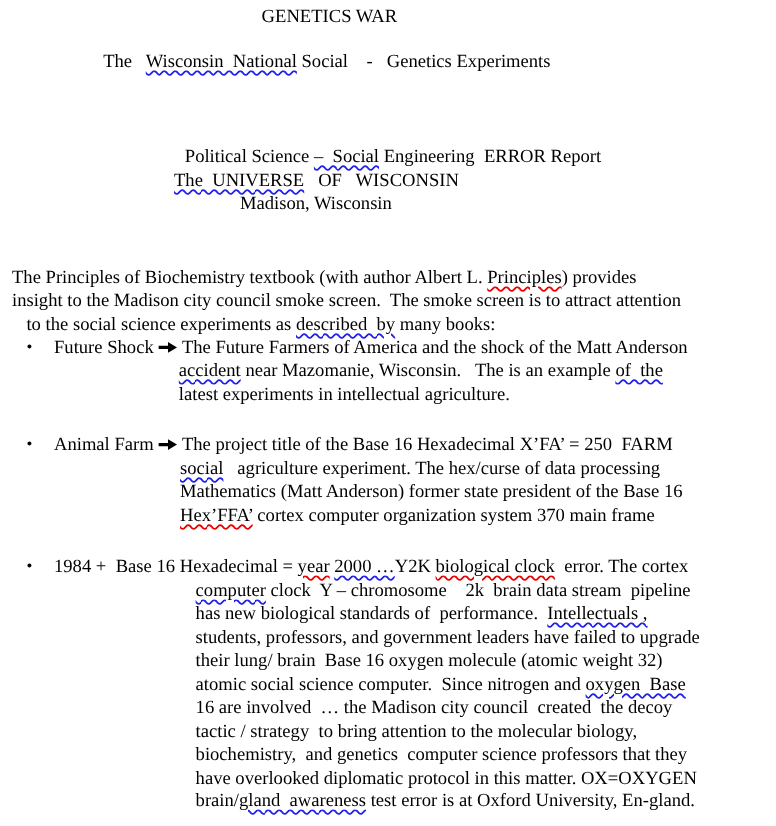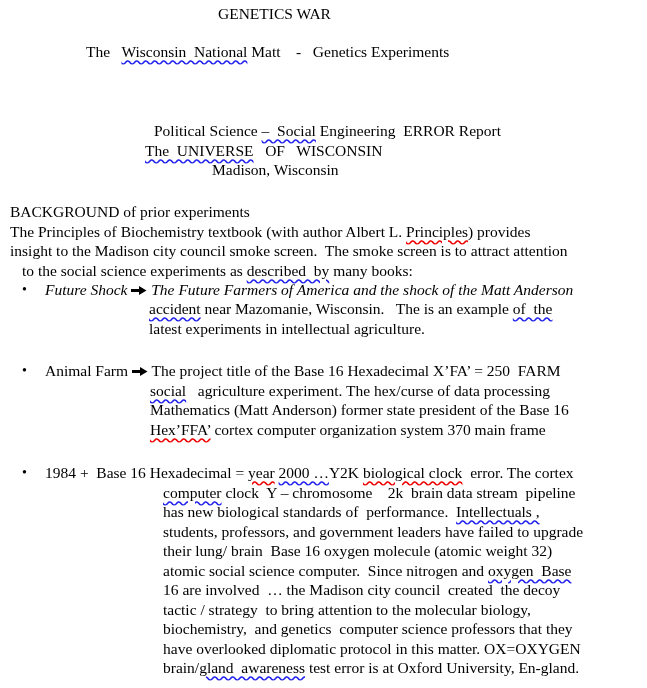--- a/index.html
+++ b/index.html
@@ -29,32 +29,31 @@
   }
   .arrow svg{vertical-align:-1px;}
   .bullet-marker{font-size:14px;}
 </style>
 </head>
 <body>
 
 <div class="page">
   <div class="line title-line">GENETICS WAR</div>
 
-  <div class="line heading-line">BACKGROUND of prior experiments</div>
 
   <div id="doc">
-      <div class="line" style="top: 42px; left: 86px;"><span>The   </span><span class="wavy-blue">Wisconsin  National</span><span> Matt    -   Genetics Experiments</span></div>
+      <div class="line" style="top: 42px; left: 86px;"><span>The   </span><span class="wavy-blue">Wisconsin  National</span><span> Social    -   Genetics Experiments</span></div>
       <div class="line" style="top: 121px; left: 106px; margin-left: 48px;"><span>Political Science </span><span class="wavy-blue">–  Social</span><span> Engineering  ERROR Report</span></div>
       <div class="line" style="top: 141px; left: 145px;"><span class="wavy-blue">The  UNIVERSE</span><span>   OF   WISCONSIN</span></div>
-      <div class="line" style="top: 160px; left: 212px;"><span>Madison, Wisconsin</span></div>
+      <div class="line" style="top: 160px; left: 200px;"><span>Madison, Wisconsin</span></div>
       <div class="line" style="top: 222px; left: 10px;"><span>The Principles of Biochemistry textbook (with author Albert L. </span><span class="wavy-red">Principles</span><span>) provides</span></div>
       <div class="line" style="top: 241px; left: 10px;"><span>insight to the Madison city council smoke screen.  The smoke screen is to attract attention</span></div>
       <div class="line" style="top: 261px; left: 10px; margin-left: 12px;"><span>to the social science experiments as </span><span class="wavy-blue">described  by</span><span> many books:</span></div>
       <div class="line bullet-marker" style="top: 280px; left: 22px;">•</div>
-      <div class="line" style="top: 280px; left: 45px; font-style: italic;"><span>Future Shock </span><span class="arrow"><svg width="16" height="11" viewBox="0 0 16 11">
+      <div class="line" style="top: 280px; left: 45px;"><span>Future Shock </span><span class="arrow"><svg width="16" height="11" viewBox="0 0 16 11">
             <path d="M0 4.1 H8 V1 L15.5 5.5 L8 10 V6.9 H0 Z" fill="currentColor"></path>
           </svg></span><span> The Future Farmers of America and the shock of the Matt Anderson</span></div>
       <div class="line" style="top: 299px; left: 149px;"><span class="wavy-blue">accident</span><span> near Mazomanie, Wisconsin.   The is an example </span><span class="wavy-blue">of  the</span></div>
       <div class="line" style="top: 319px; left: 149px;"><span>latest experiments in intellectual agriculture.</span></div>
       <div class="line bullet-marker" style="top: 361px; left: 22px;">•</div>
       <div class="line" style="top: 361px; left: 45px;"><span>Animal Farm </span><span class="arrow"><svg width="16" height="11" viewBox="0 0 16 11">
             <path d="M0 4.1 H8 V1 L15.5 5.5 L8 10 V6.9 H0 Z" fill="currentColor"></path>
           </svg></span><span> The project title of the Base 16 Hexadecimal X’FA’ = 250  FARM</span></div>
       <div class="line" style="top: 381px; left: 150px;"><span class="wavy-blue">social</span><span>   agriculture experiment. The hex/curse of data processing</span></div>
       <div class="line" style="top: 400px; left: 150px;"><span>Mathematics (Matt Anderson) former state president of the Base 16</span></div>

